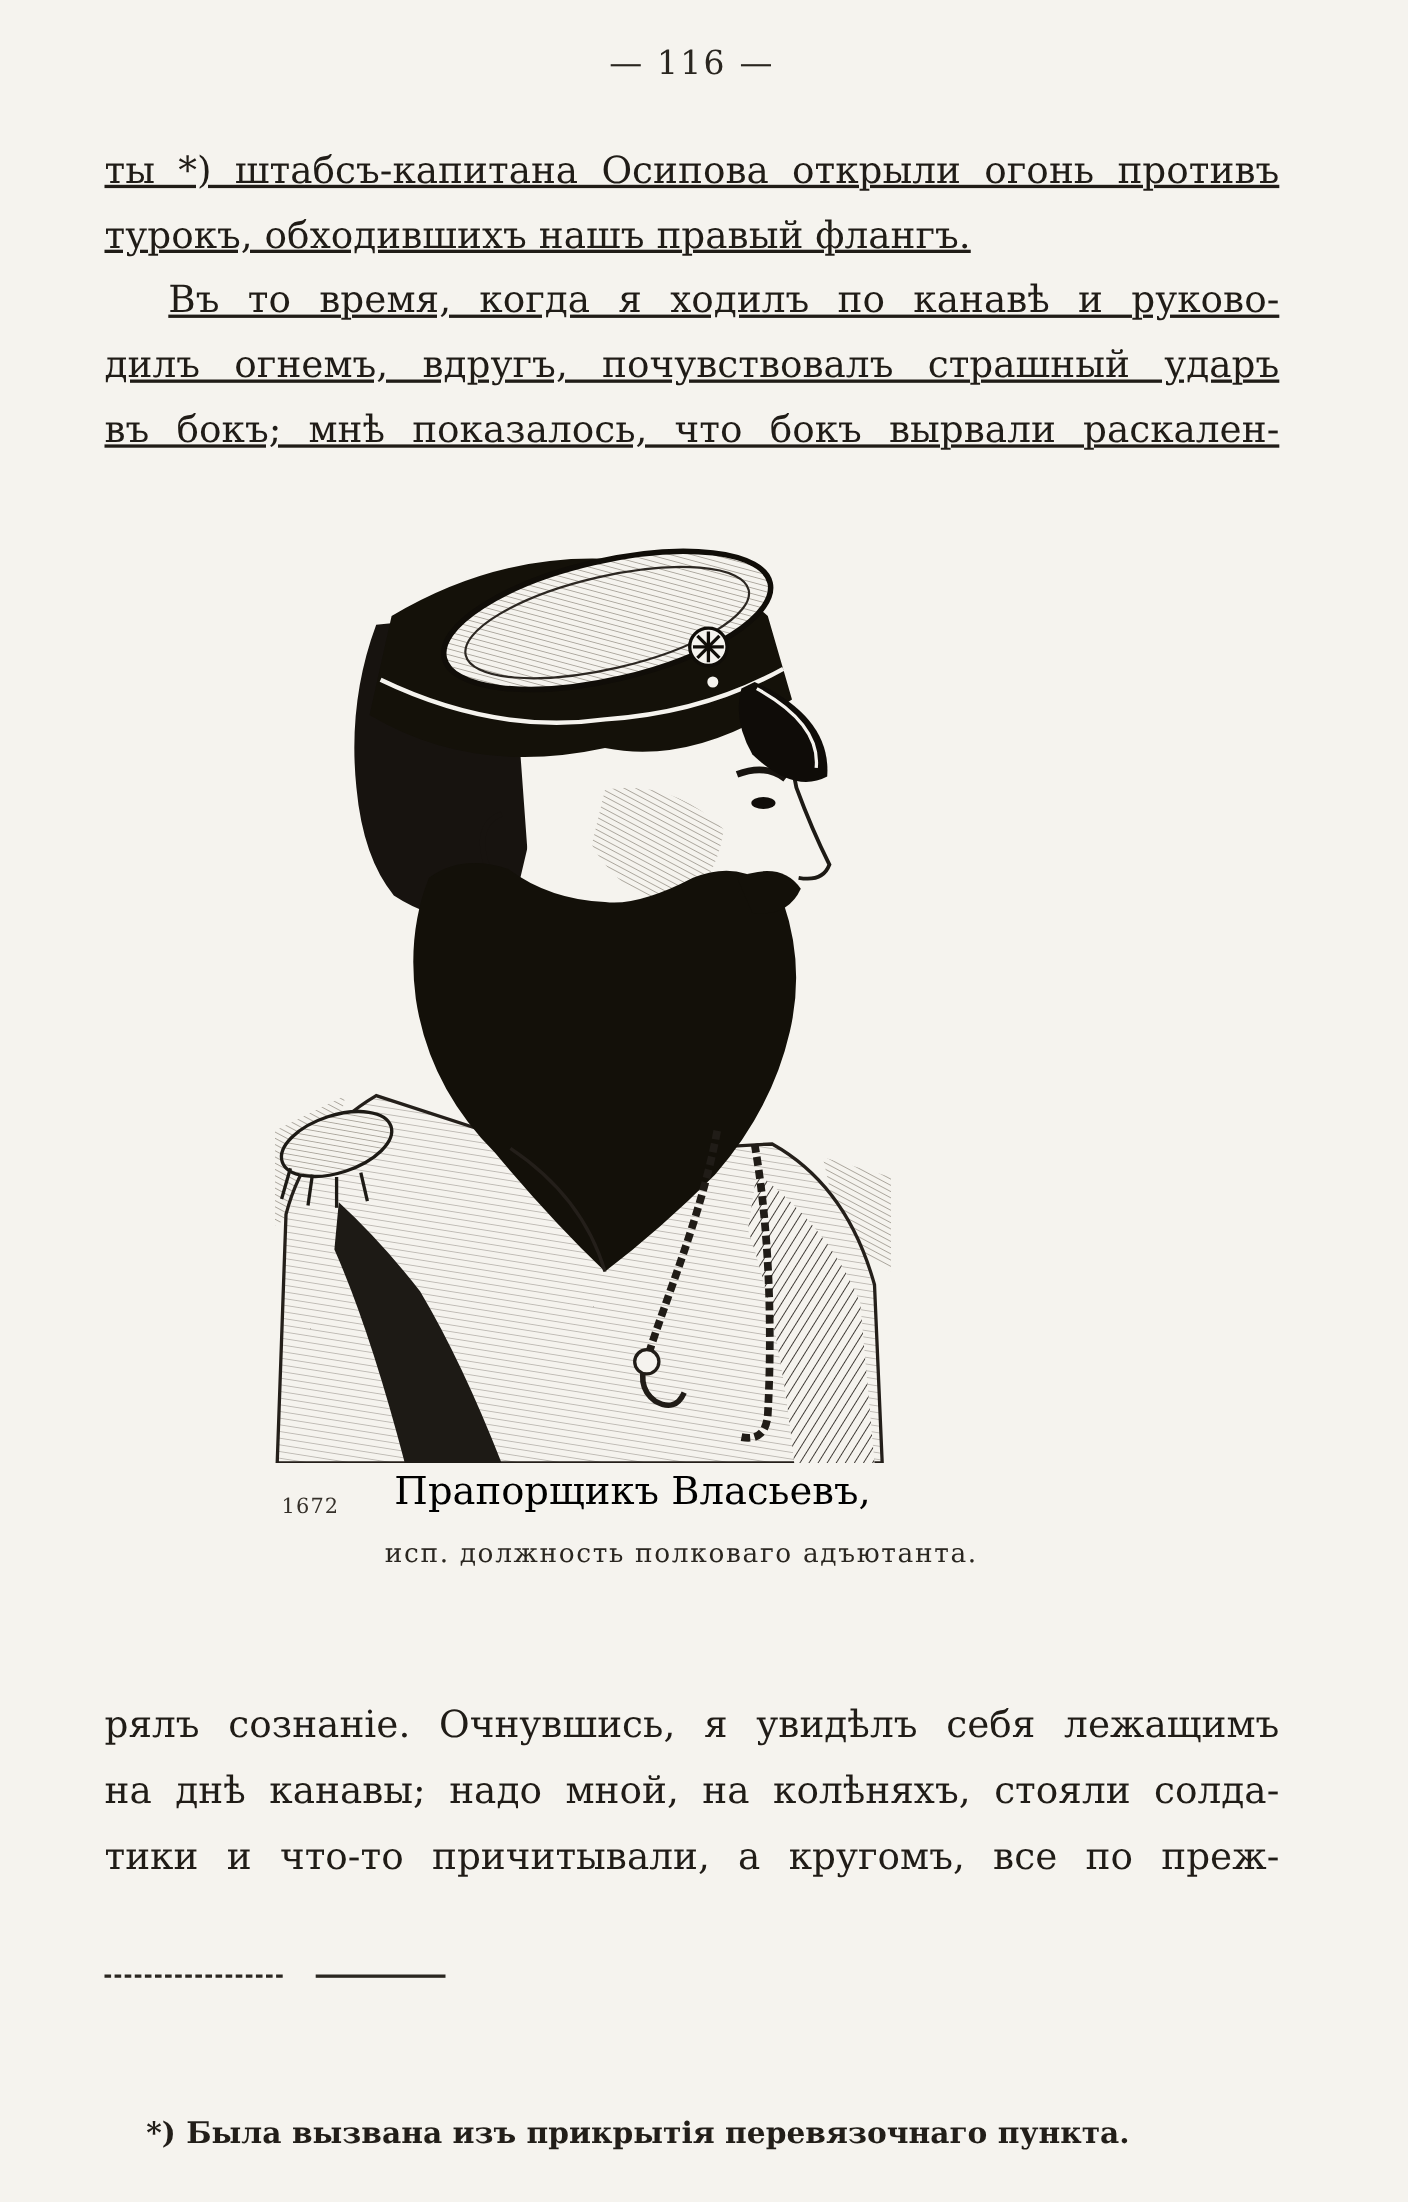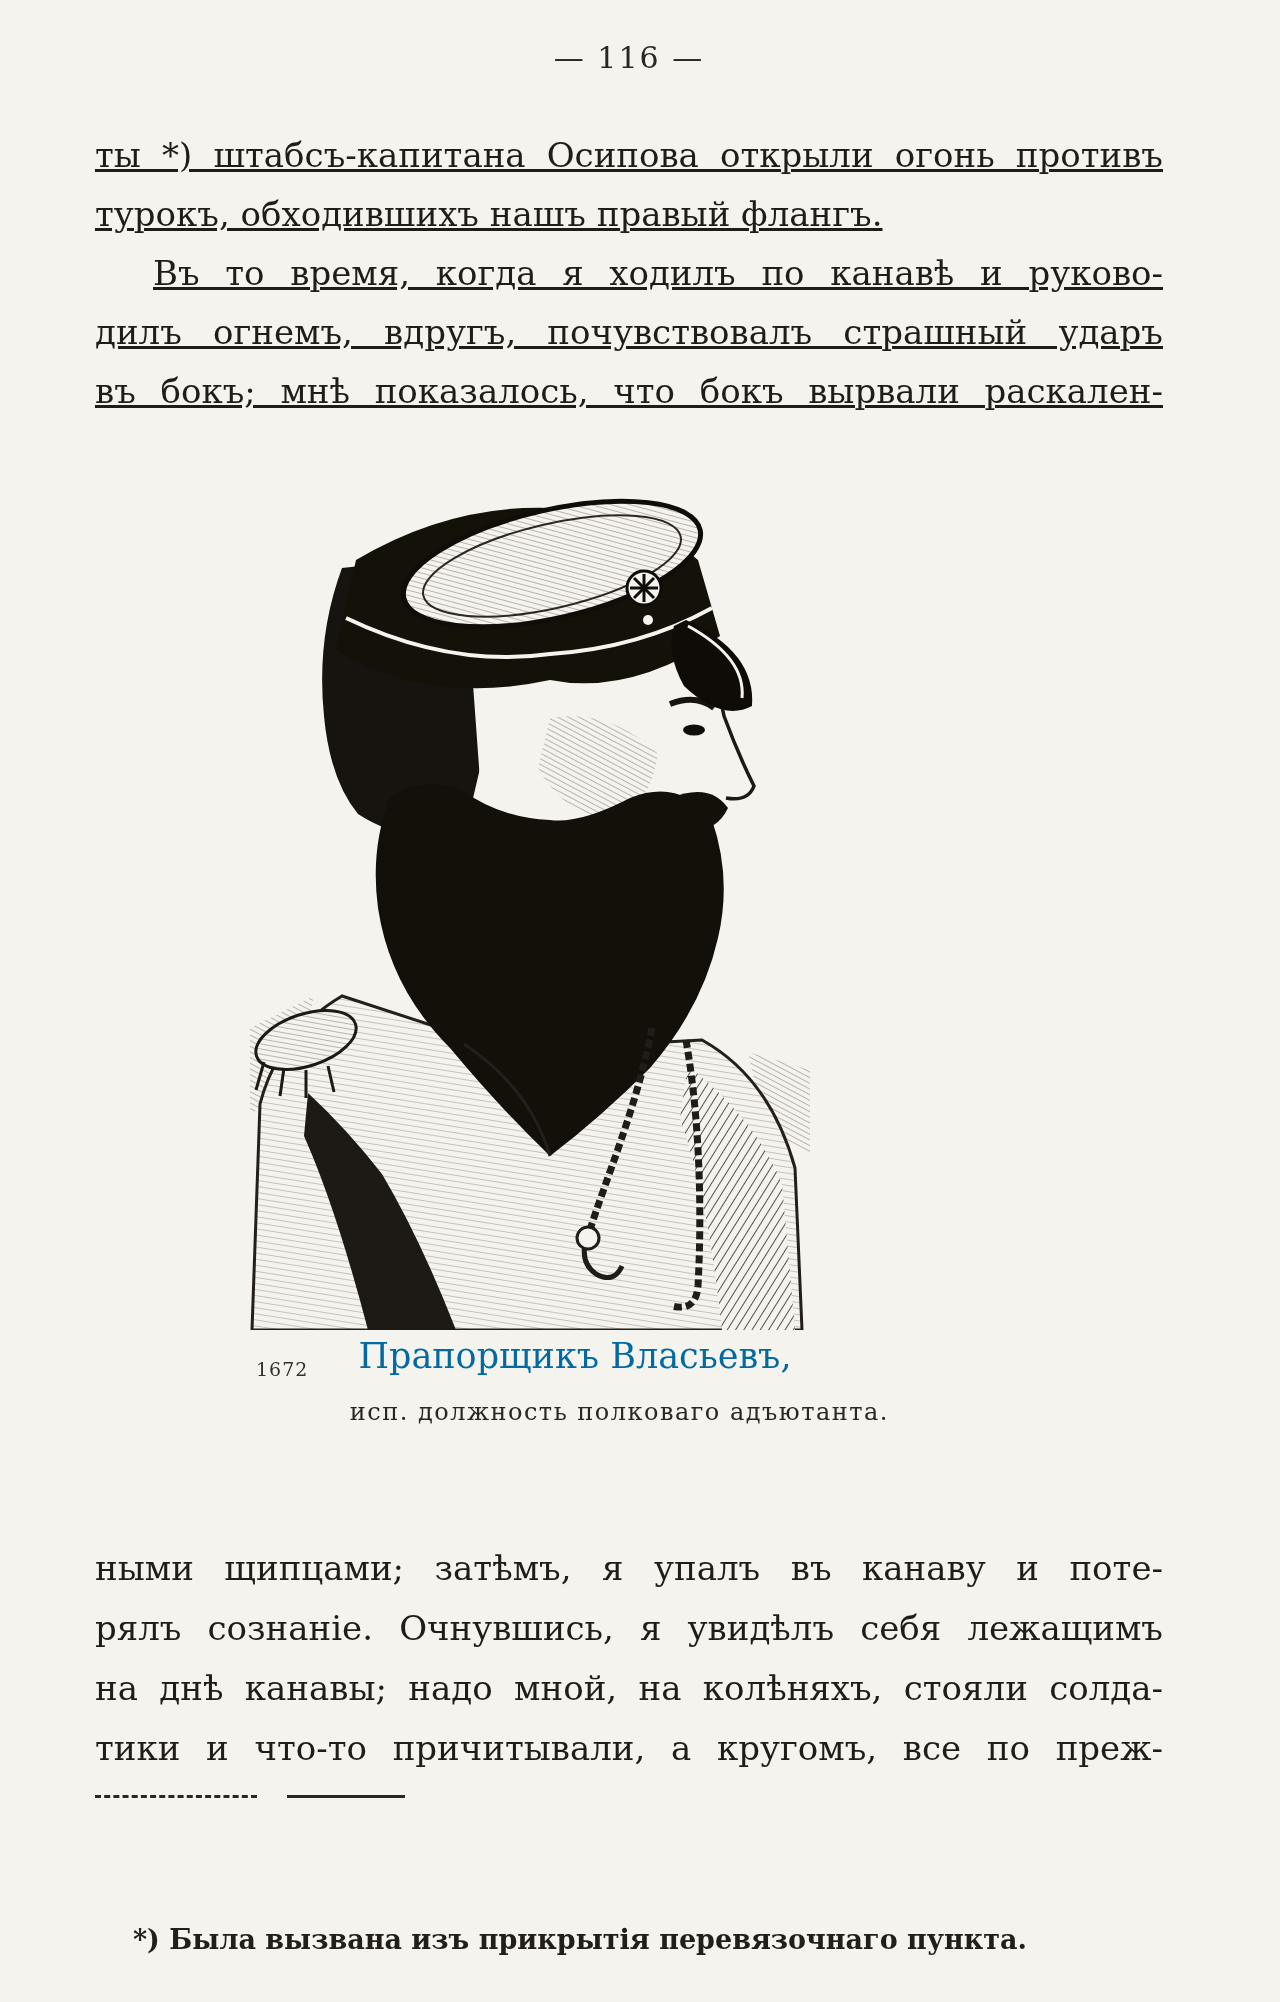--- a/index.html
+++ b/index.html
@@ -35,21 +35,21 @@
   .line.indent{padding-left:58px;}
   .figure{
     position:absolute;left:250px;top:468px;width:560px;height:862px;
   }
   .fignum{
     position:absolute;left:256px;top:1334px;
     font-size:19px;color:#35302a;letter-spacing:1px;margin-top:24px;
   }
   .figcaption-title{
     position:absolute;left:250px;top:1336px;width:650px;
-    text-align:center;font-size:35px;color:#0369a1;
+    text-align:center;font-size:35px;color:#000000;
   }
   .figcaption-sub{
     position:absolute;left:239px;top:1398px;width:650px;
     text-align:right;font-size:24px;letter-spacing:1.5px;color:#2a2620;
   }
   .footrule{
     position:absolute;left:95px;top:1795px;width:400px;height:4px;
   }
   .footrule .seg1{
     position:absolute;left:0;top:0;width:162px;height:0;
@@ -158,21 +158,20 @@
 
       <path d="M214,576 Q280,620 300,688" fill="none" stroke="#241f1a" stroke-width="3"></path>
     </svg>
   </div>
 
   <div class="fignum">1672</div>
   <div class="figcaption-title">Прапорщикъ Власьевъ,</div>
   <div class="figcaption-sub">исп. должность полковаго адъютанта.</div>
 
   <div class="bodyblock block-bottom">
-    <div class="line">ными щипцами; затѣмъ, я упалъ въ канаву и поте-</div>
     <div class="line">рялъ сознаніе. Очнувшись, я увидѣлъ себя лежащимъ</div>
     <div class="line">на днѣ канавы; надо мной, на колѣняхъ, стояли солда-</div>
     <div class="line">тики и что-то причитывали, а кругомъ, все по преж-</div>
   </div>
 
   <div class="footrule">
     <div class="seg1"></div>
     <div class="seg2"></div>
   </div>
 

